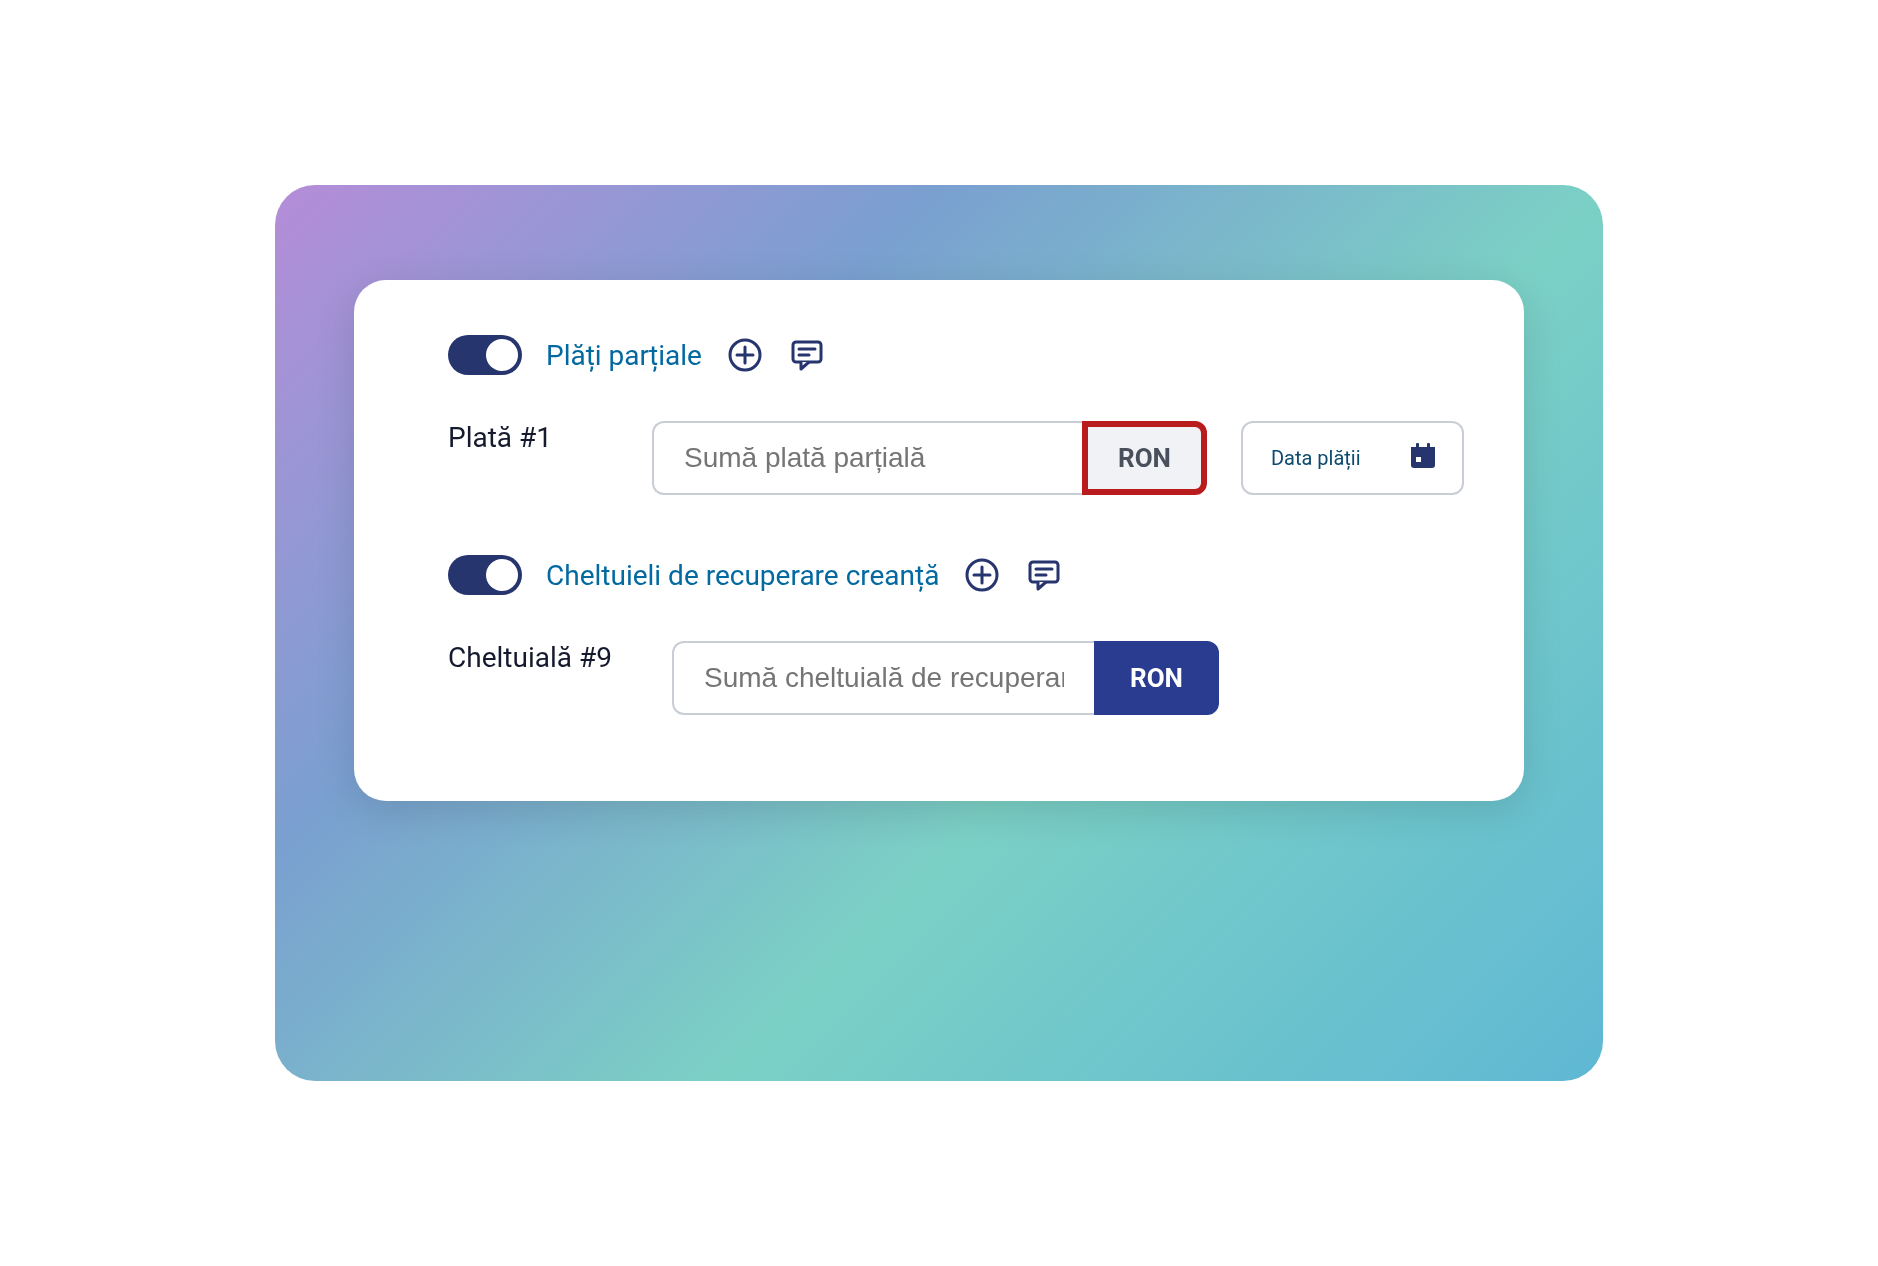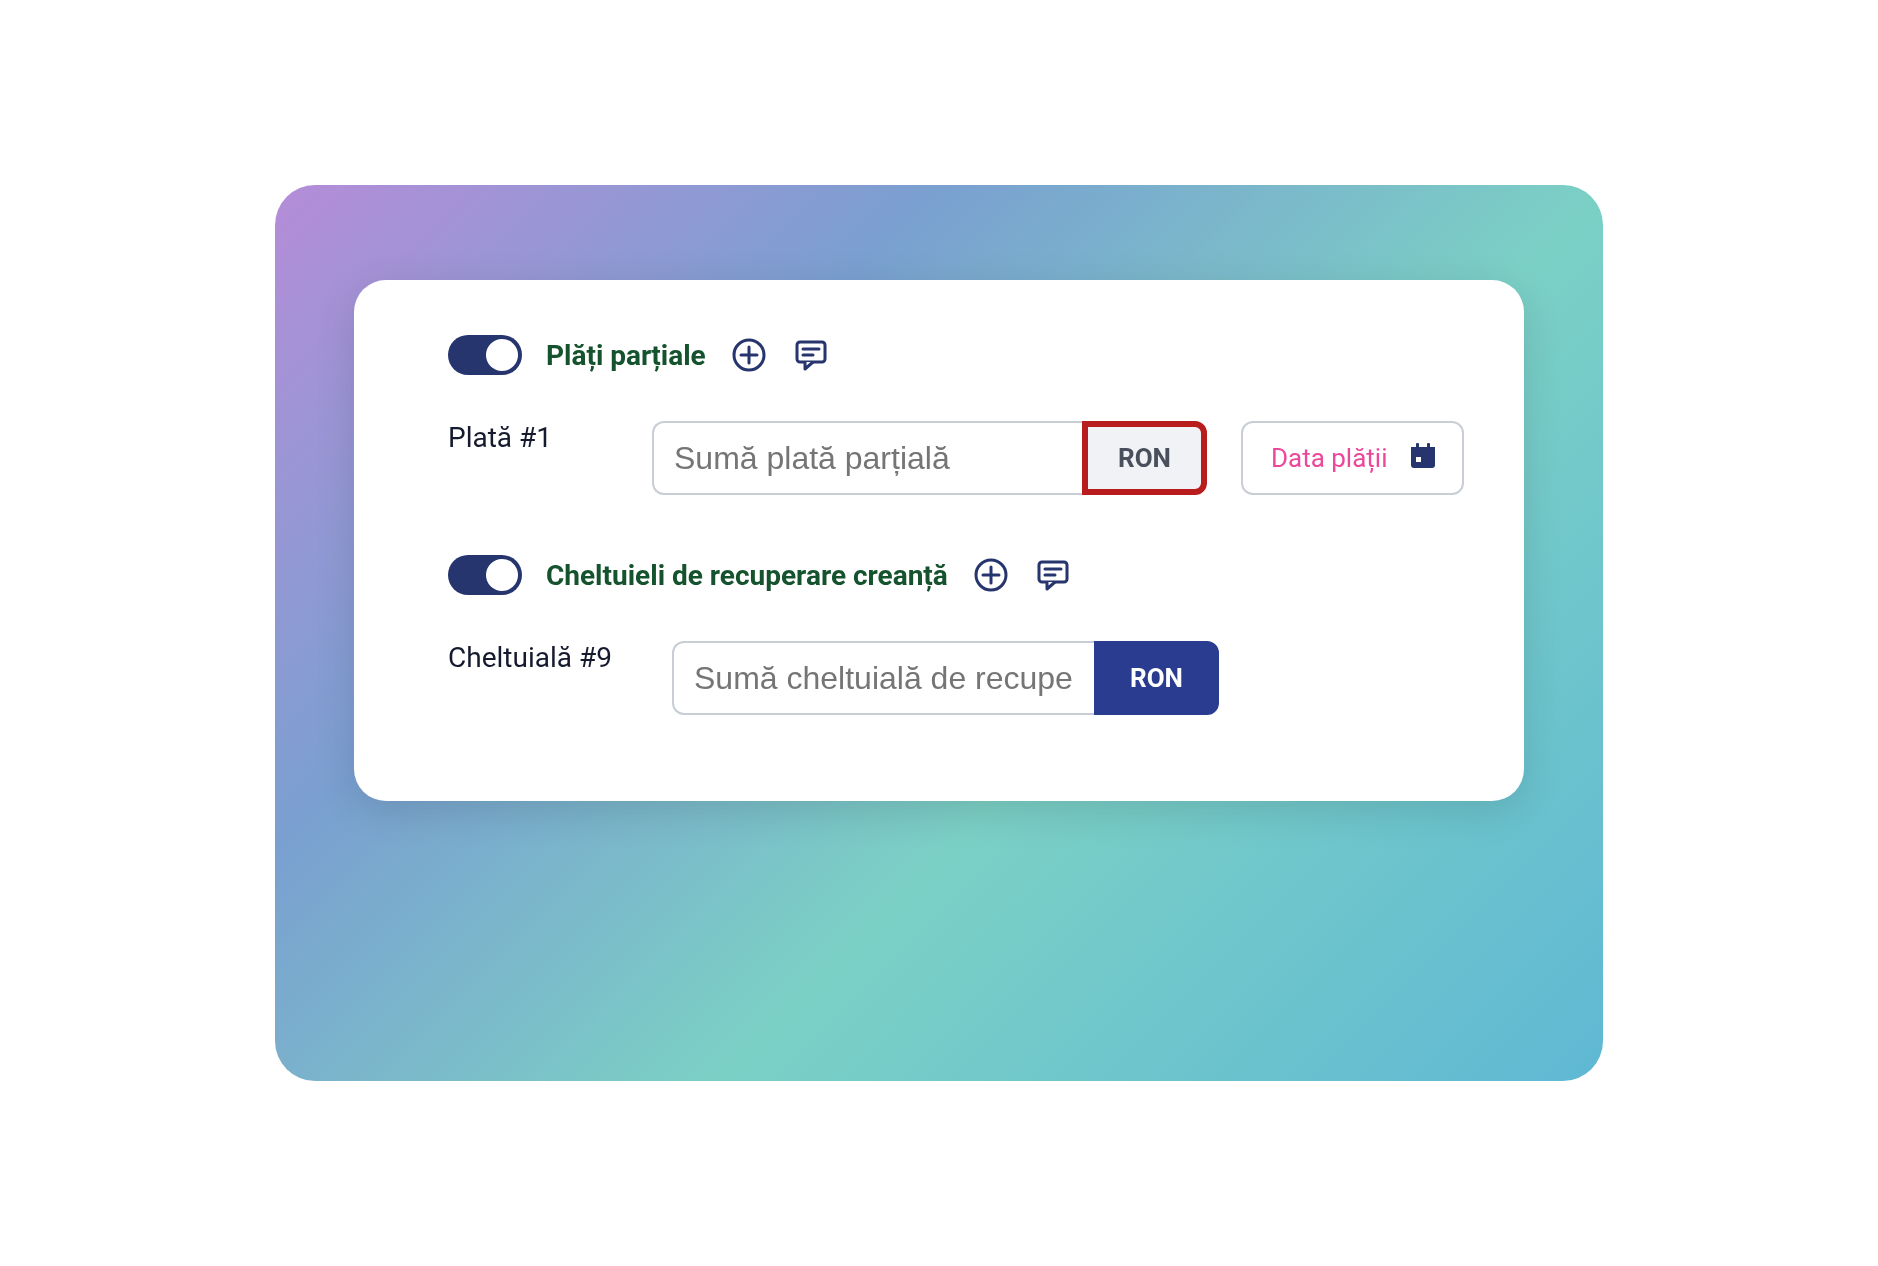--- a/index.html
+++ b/index.html
@@ -80,22 +80,22 @@
   position: absolute;
   right: 4px;
   top: 4px;
   width: 32px;
   height: 32px;
   background: #fff;
   border-radius: 50%;
 }
 .section-label {
   font-size: 28px;
-  font-weight: 700;
-  color: #14532d;
+  font-weight: 400;
+  color: #0369a1;
 }
 .icon-btn {
   width: 38px;
   height: 38px;
   display: flex;
   align-items: center;
   justify-content: center;
   color: #26356e;
   cursor: pointer;
 }
@@ -109,22 +109,22 @@
   min-width: 170px;
 }
 .input-group {
   display: flex;
   height: 74px;
 }
 .text-input {
   border: 2px solid #c9ced6;
   border-right: none;
   border-radius: 12px 0 0 12px;
-  padding: 0 20px;
-  font-size: 32px;
+  padding: 0 30px;
+  font-size: 28px;
   color: #8a9099;
   background: #fff;
   outline: none;
 }
 .amount-input { width: 430px; }
 .amount-input-wide { width: 422px; }
 .currency {
   border: 6px solid #b91c1c;
   border-radius: 0 12px 12px 0;
   display: flex;
@@ -141,21 +141,21 @@
   height: 74px;
   border: 2px solid #c9ced6;
   border-radius: 12px;
   display: flex;
   align-items: center;
   justify-content: space-between;
   padding: 0 24px 0 28px;
   width: 288px;
   cursor: pointer;
 }
-.date-placeholder { font-size: 26px; color: #ec4899; }
+.date-placeholder { font-size: 20px; color: #0c4a6e; }
 .cal-icon { color: #26356e; }
 </style>
 </head>
 <body>
 
 <div class="outer">
   <div class="card">
 
 
     <div class="section">

